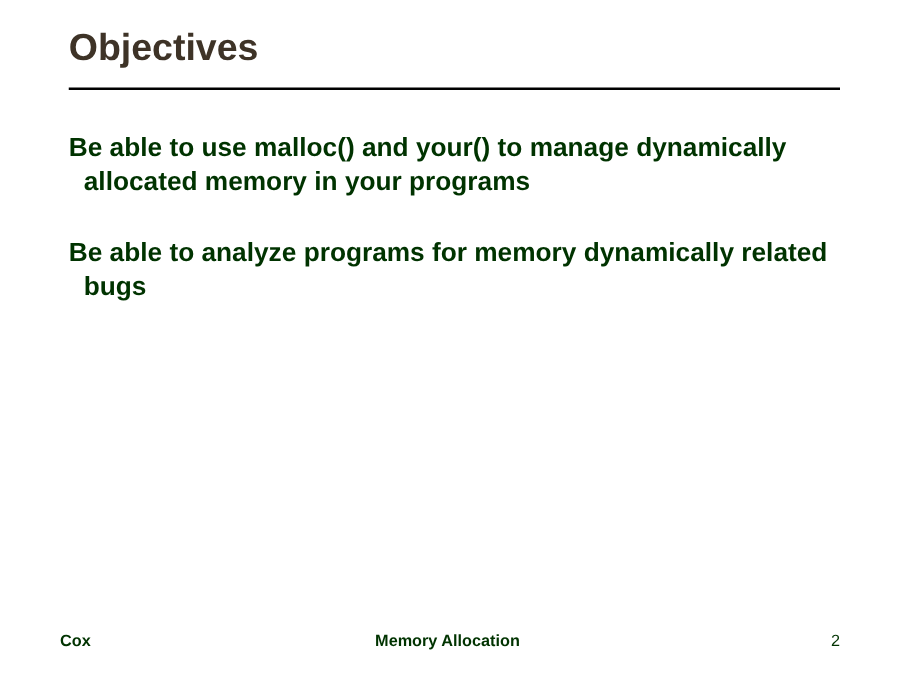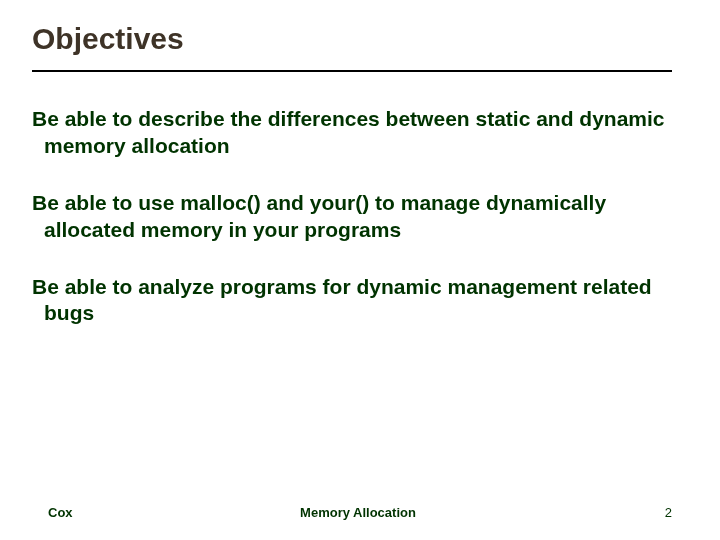--- a/index.html
+++ b/index.html
@@ -6,21 +6,21 @@
   html, body { width: 720px; height: 540px; }
   body {
     font-family: Verdana, Geneva, sans-serif;
     background: #fff;
     color: #000;
     position: relative;
   }
   .slide {
     width: 720px;
     height: 540px;
-    padding: 22px 48px 0 32px;
+    padding: 22px 48px 0 55px;
     position: relative;
   }
   .title {
     font-size: 30px;
     font-weight: bold;
     color: #3e3327;
     padding-bottom: 10px;
     margin-bottom: 4px;
   }
   .rule {
@@ -63,22 +63,21 @@
     color: #003300;
   }
 </style>
 </head>
 <body>
 
 <div class="slide">
   <h1 class="title">Objectives</h1>
   <hr class="rule">
   <ul class="bullets">
-    <li>Be able to describe the differences between static and dynamic memory allocation</li>
     <li>Be able to use malloc() and your() to manage dynamically allocated memory in your programs</li>
-    <li>Be able to analyze programs for dynamic management related bugs</li>
+    <li>Be able to analyze programs for memory dynamically related bugs</li>
   </ul>
   <div class="footer">
     <span class="left">Cox</span>
     <span class="center">Memory Allocation</span>
     <span class="right">2</span>
   </div>
 </div>
 
 </body></html>

